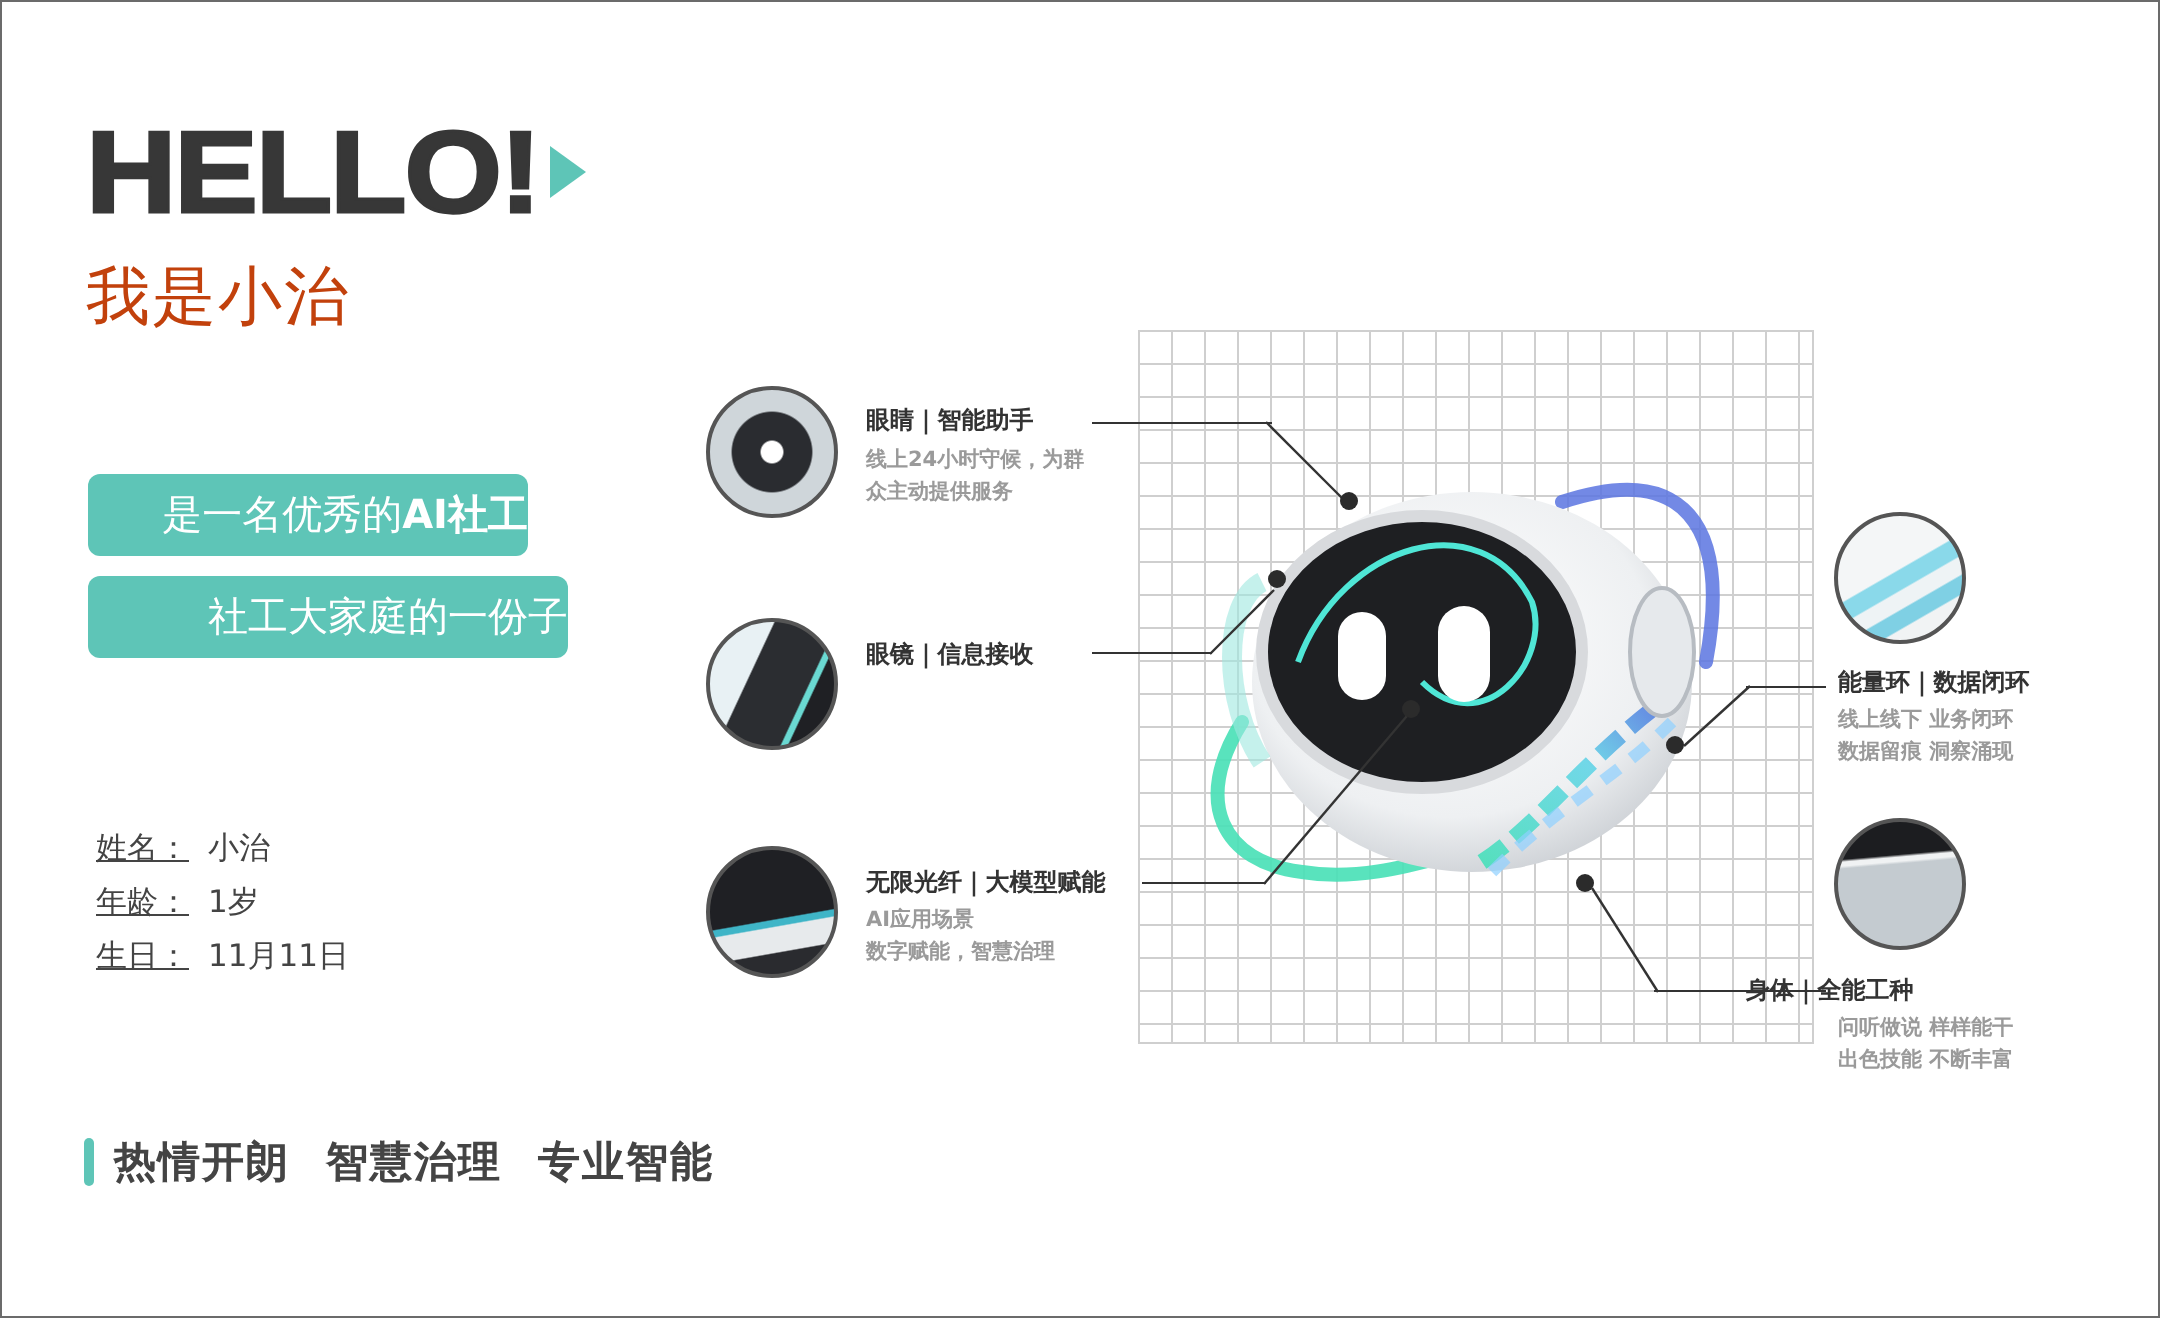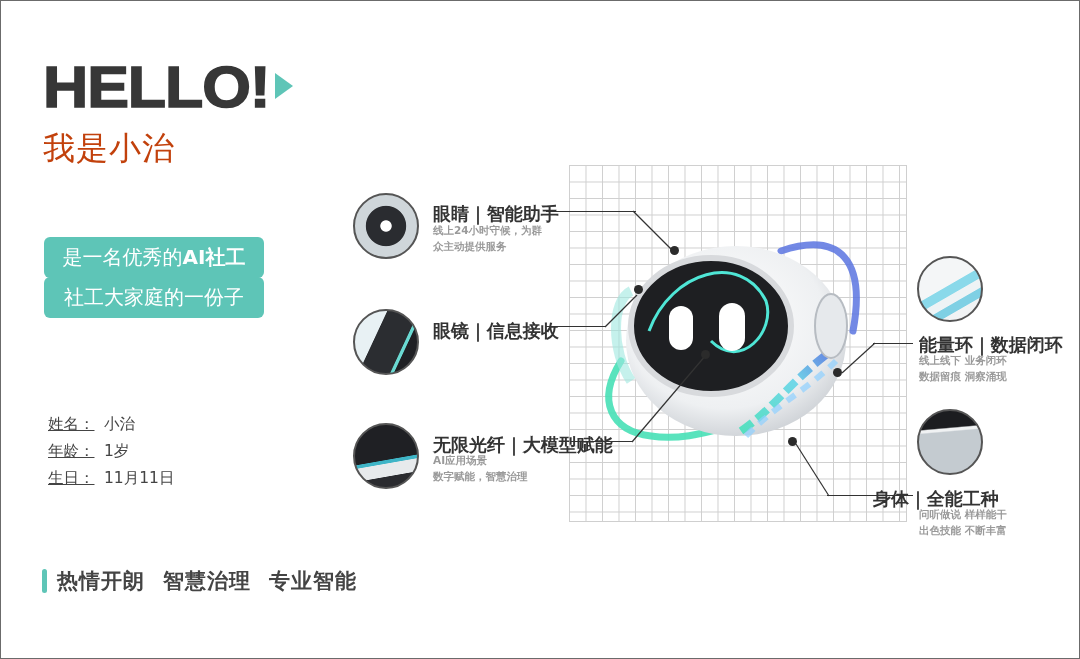--- a/index.html
+++ b/index.html
@@ -2,52 +2,52 @@
 <html><head>
 <meta charset="utf-8">
 <style>
   html, body { margin:0; padding:0; }
   body { width:1080px; height:659px; background:#fff; font-family:"DejaVu Sans","Liberation Sans",sans-serif; overflow:hidden; }
   .frame { position:relative; width:1078px; height:657px; border:1px solid #6b6b6b; background:#fff; overflow:hidden; }
   .abs { position:absolute; }
   .hello { left:42px; top:56px; font-family:"Liberation Sans",sans-serif; font-weight:900; font-size:58px; letter-spacing:-1px; color:#373737; line-height:60px; transform:scaleX(1.08); transform-origin:left; -webkit-text-stroke:1.5px #373737; }
   .play { left:274px; top:72px; width:0; height:0; border-top:13px solid transparent; border-bottom:13px solid transparent; border-left:18px solid #5ec5b7; }
   .subtitle { left:42px; top:126px; font-size:32px; color:#c2410c; letter-spacing:1px; }
-  .pill { left:43px; height:41px; width:220px; background:#5ec5b7; border-radius:6px; color:#fff; font-size:20px; line-height:41px; text-align:center; }
+  .pill { left:43px; height:41px; width:220px; background:#5ec5b7; border-radius:6px; color:#fff; font-size:20px; line-height:41px; text-align:right; }
   .pill b { font-weight:bold; }
   .info { left:47px; font-size:15.5px; color:#444; line-height:27px; }
   .info .k { display:inline-block; width:56px;text-decoration:underline; }
   .tagbar { left:41px; top:568px; width:5px; height:24px; background:#5ec5b7; border-radius:3px; }
   .tags { left:56px; top:566px; font-size:21px; font-weight:bold; color:#444; letter-spacing:1px; }
   .tags span { margin-right:18px; }
   .grid { left:568px; top:164px; width:337px; height:356px;
     background-image:
       linear-gradient(to right, #cfcfcf 1px, transparent 1px),
       linear-gradient(to bottom, #cfcfcf 1px, transparent 1px);
     background-size:16.5px 16.5px;
     border-right:1px solid #cfcfcf; border-bottom:1px solid #cfcfcf; }
   .thumb { width:62px; height:62px; border-radius:50%; border:2px solid #555; overflow:hidden; background:#e9eef0; }
-  .feat-title { font-size:18px; font-weight:bold; color:#333; white-space:nowrap; }
+  .feat-title { font-size:12px; font-weight:bold; color:#333; white-space:nowrap; }
   .feat-desc { font-size:10.5px; color:#9a9a9a; line-height:16px;font-weight:bold; }
   .lead { background:#333; height:1.2px; }
   .dot { width:9px; height:9px; border-radius:50%; background:#2b2b2b; }
 </style>
 </head>
 <body>
 
 <div class="frame">
 
   <div class="abs hello">HELLO!</div>
   <div class="abs play"></div>
   <div class="abs subtitle">我是小治</div>
 
   <div class="abs pill" style="top:236px;">
     <span>是一名优秀的</span><b>AI社工</b>
   </div>
-  <div class="abs pill" style="top:276px;">
+  <div class="abs pill" style="top:287px;padding-left:20px;">
     <span>社工大家庭的一份子</span>
   </div>
 
   <div class="abs info" style="top:410px;">
     <div><span class="k">姓名：</span><span>小治</span></div>
     <div><span class="k">年龄：</span><span>1岁</span></div>
     <div><span class="k">生日：</span><span>11月11日</span></div>
   </div>
 
   <div class="abs tagbar"></div>

